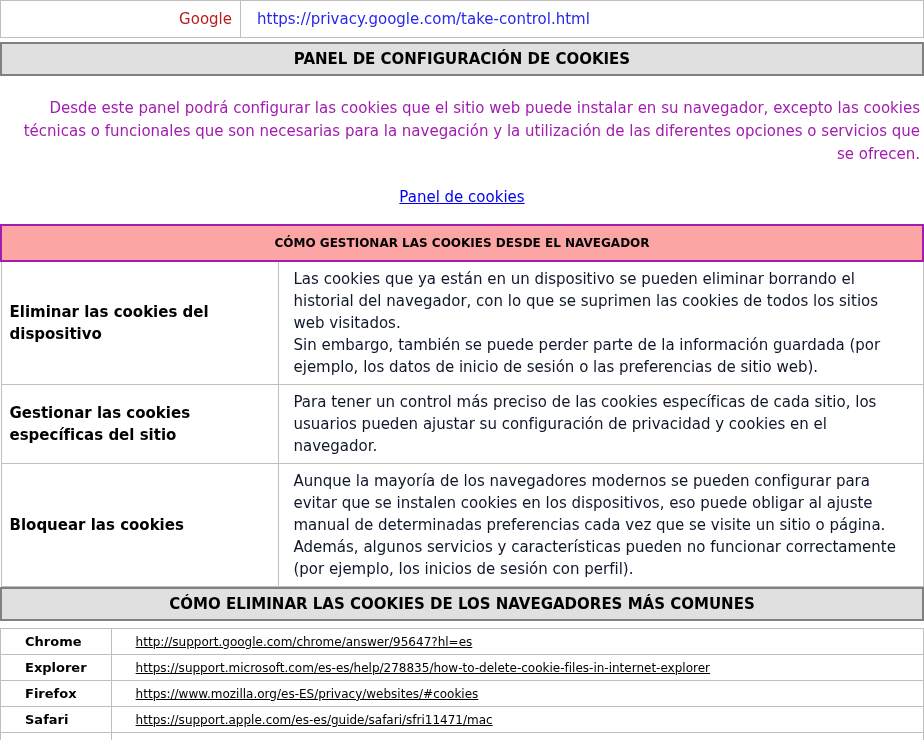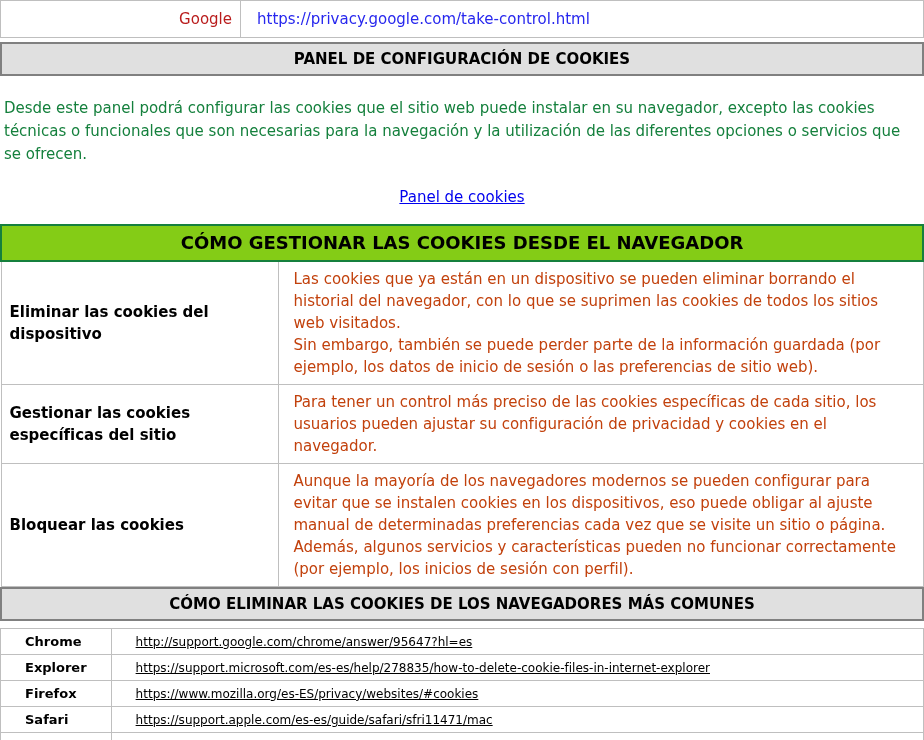--- a/index.html
+++ b/index.html
@@ -34,58 +34,59 @@
     font-weight: bold;
     font-size: 15px;
     color: #000000;
     padding: 6px 12px;
     line-height: 18px;
   }
 
   .intro {
     font-size: 15px;
     line-height: 23px;
-    color: #15803d;
+    color: #a21caf;
     margin: 21px 2px 0 2px;
     padding: 0 2px;
+    text-align: right;
   }
 
   .center-link {
     text-align: center;
     margin: 22px 0 18px 0;
     font-size: 15px;
   }
   .center-link a, .link { color: #0000ee; text-decoration: underline; cursor: pointer; margin-top: 24px; }
 
   
   .manage-table { margin-top: 2px; }
   .manage-table td.table-header {
-    background: #84cc16;
-    border: 2px solid #15803d;
+    background: #fca5a5;
+    border: 2px solid #a21caf;
     text-align: center;
     font-weight: bold;
-    font-size: 18px;
+    font-size: 12px;
     color: #000000;
     padding: 6px 4px;
   }
   .manage-table td {
     border: 1px solid #bfbfbf;
     font-size: 15px;
     line-height: 22px;
     vertical-align: middle;
     padding: 6px 10px;
   }
   .manage-table td.row-label {
     width: 277px;
     font-weight: bold;
     color: #000000;
     padding-left: 8px;
   }
   .manage-table td.row-desc {
-    color: #c2410c;
+    color: #0f172a;
     white-space: pre-line;
     vertical-align: middle;
     padding-left: 15px;
   }
 
   
   .browser-header { margin-top: 0; }
   .browser-table { margin-top: 7px; }
   .browser-table td {
     border: 1px solid #bfbfbf;

